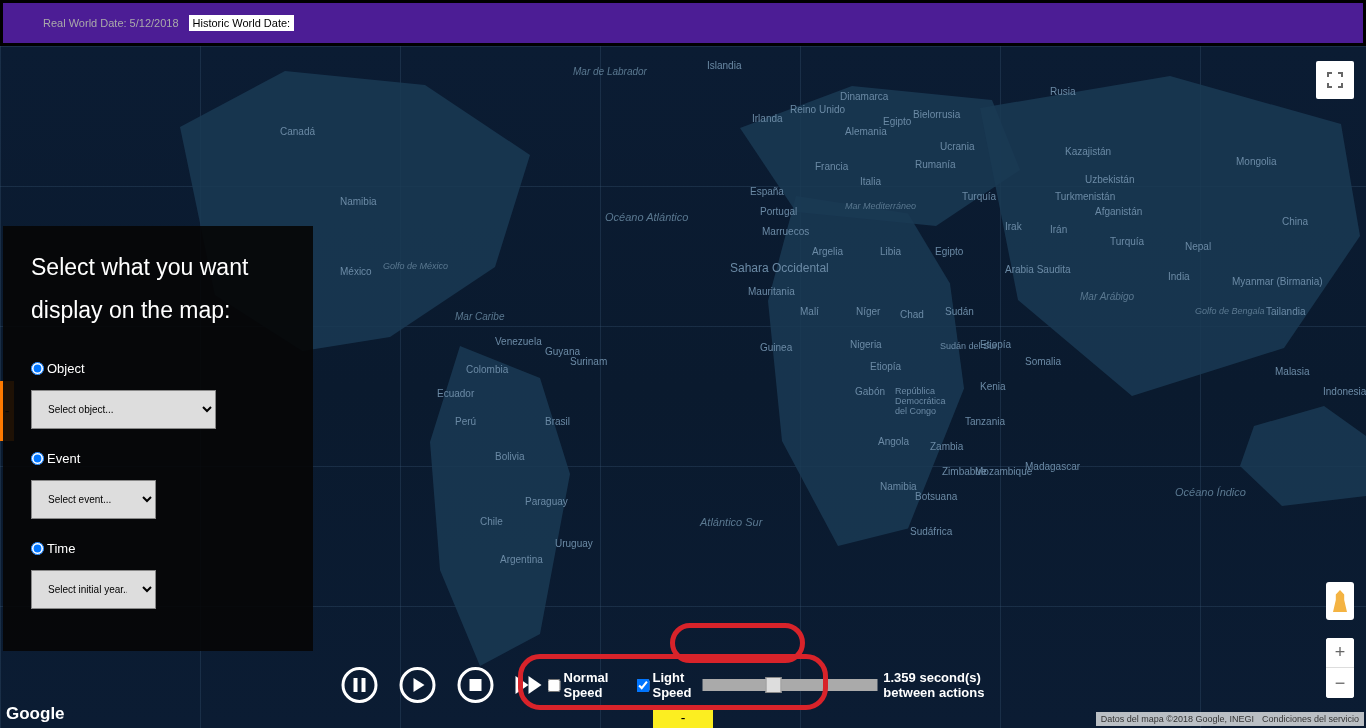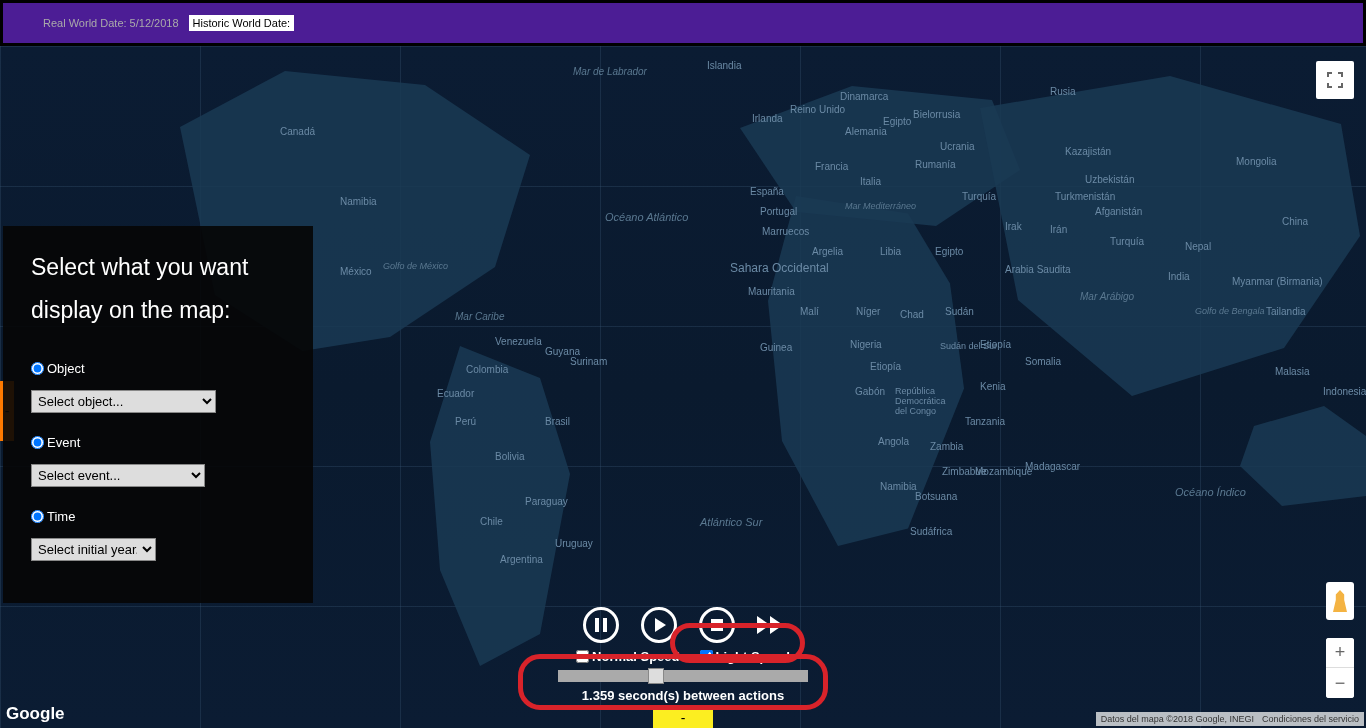--- a/index.html
+++ b/index.html
@@ -29,23 +29,23 @@
 .map-type button.active{color:#000;font-weight:500}
 .fullscreen{position:absolute;right:12px;top:15px;width:38px;height:38px;background:#fff;border:none;border-radius:2px;cursor:pointer;display:flex;align-items:center;justify-content:center}
 .fs-icon{width:16px;height:16px;border:2px solid #666;position:relative}
 .fs-icon::before,.fs-icon::after{content:'';position:absolute;background:#fff}
 .fs-icon::before{left:3px;right:3px;top:-3px;bottom:-3px}
 .fs-icon::after{top:3px;bottom:3px;left:-3px;right:-3px}
 .sidebar{position:absolute;left:3px;top:180px;width:310px;background:rgba(5,5,5,.9);padding:20px 28px;color:#fff}
 .sidebar h2{font-size:23px;font-weight:normal;line-height:1.85;margin-bottom:30px}
 .sidebar .row{margin-bottom:22px}
 .sidebar label{font-size:13px;display:flex;align-items:center;gap:3px;margin-bottom:14px}
-.sidebar select{width:185px;font-size:13px;padding:2px;background:#ddd;border:1px solid #888}
+.sidebar select{width:185px;font-size:10px;padding:12px;background:#ddd;border:1px solid #888}
 .collapse-tab{position:absolute;left:0;top:335px;width:14px;height:60px;background:#ff7a00;color:#000;display:flex;align-items:center;justify-content:center;font-size:14px;cursor:pointer}
-.player{position:absolute;left:50%;transform:translateX(-50%);bottom:25px;display:flex;flex-direction:column;align-items:center;gap:6px}
+.player{position:absolute;left:50%;transform:translateX(-50%);bottom:25px;display:flex;align-items:center;gap:6px}
 .p-buttons{display:flex;gap:22px;align-items:center}
 .pbtn{width:36px;height:36px;border:3px solid #fff;border-radius:50%;background:transparent;cursor:pointer;display:flex;align-items:center;justify-content:center}
 .pause-i{display:flex;gap:4px}
 .pause-i span{width:4px;height:14px;background:#fff}
 .play-i{width:0;height:0;border-left:11px solid #fff;border-top:7px solid transparent;border-bottom:7px solid transparent;margin-left:3px}
 .stop-i{width:12px;height:12px;background:#fff}
 .ff{display:flex;cursor:pointer}
 .ff span{width:0;height:0;border-left:13px solid #fff;border-top:9px solid transparent;border-bottom:9px solid transparent}
 .speed-row{display:flex;gap:20px;color:#fff;font-size:13px;font-weight:bold}
 .speed-row label{display:flex;align-items:center;gap:3px}
@@ -184,21 +184,21 @@
           <input type="radio" checked="" style="">
           <span>Object</span>
         </label>
       <select style="width:185px"><option>Select object...</option></select>
     </div>
     <div class="row">
       <label>
           <input type="radio" checked="" style="">
           <span>Event</span>
         </label>
-      <select style="width:174px"><option>Select event...</option></select>
+      <select style="width:125px"><option>Select event...</option></select>
     </div>
     <div class="row">
       <label>
           <input type="radio" checked="" style="">
           <span>Time</span>
         </label>
       <select style="width:125px"><option>Select initial year...</option></select>
     </div>
   </div>
 

